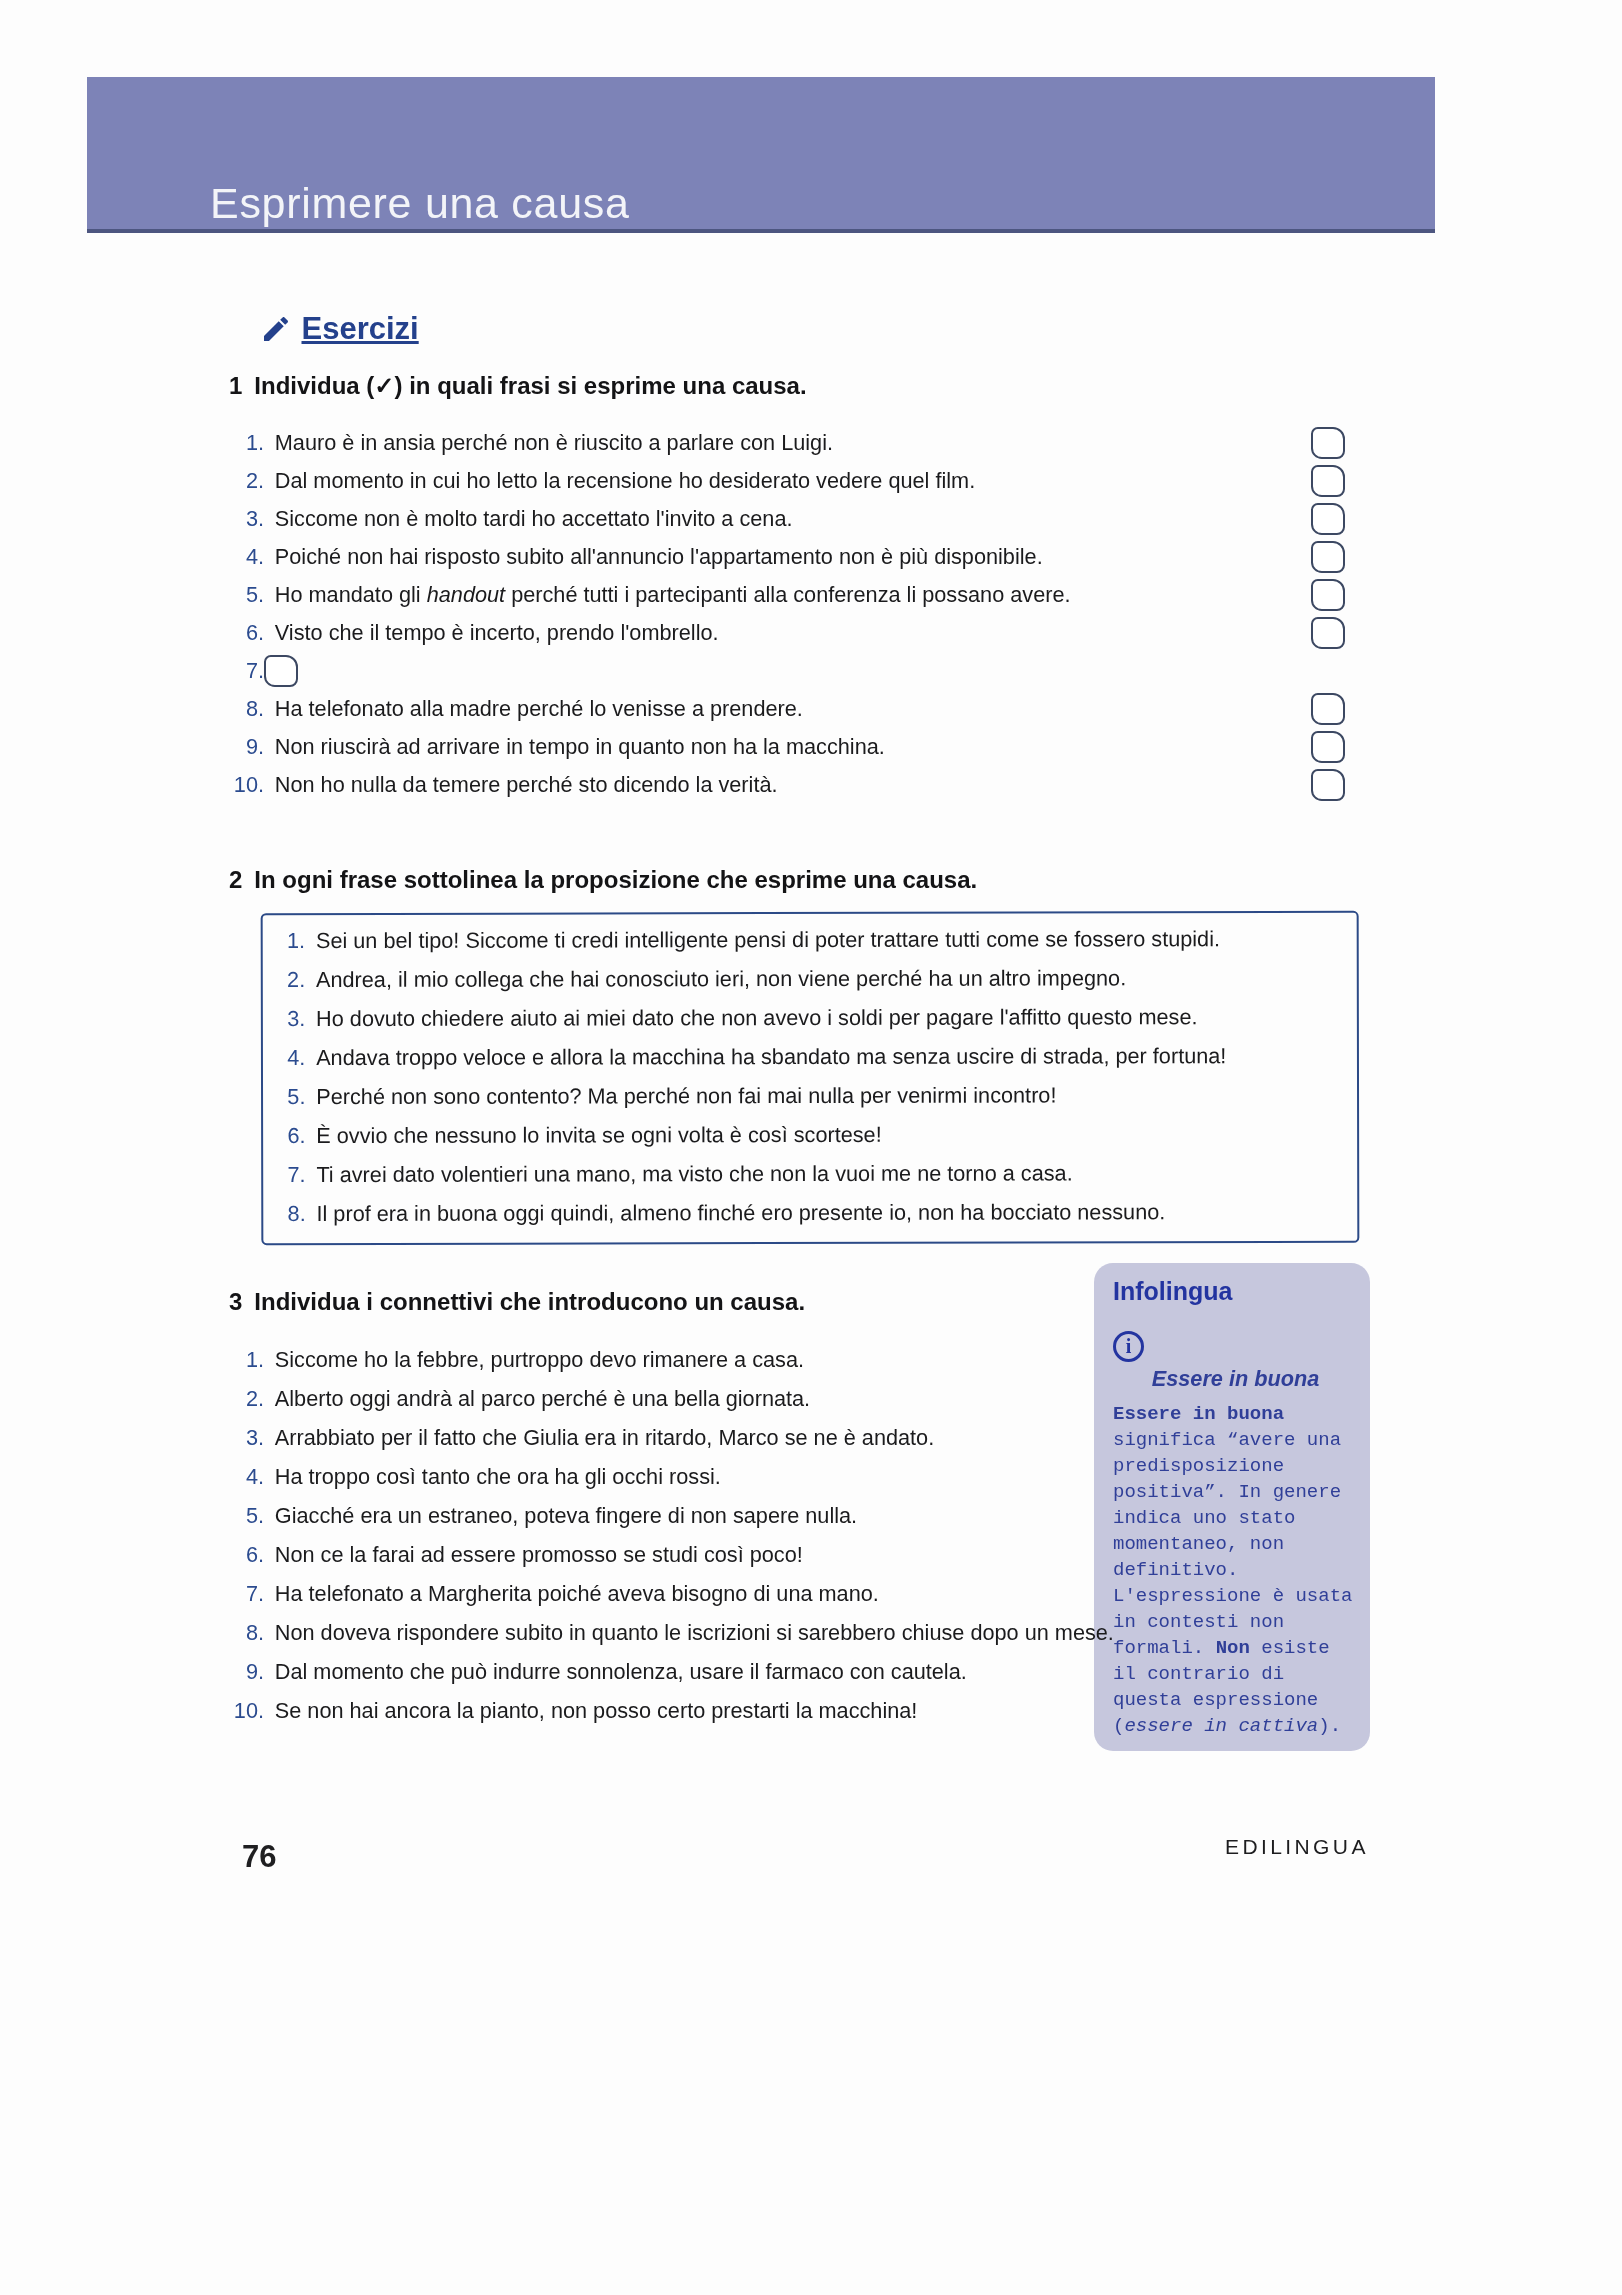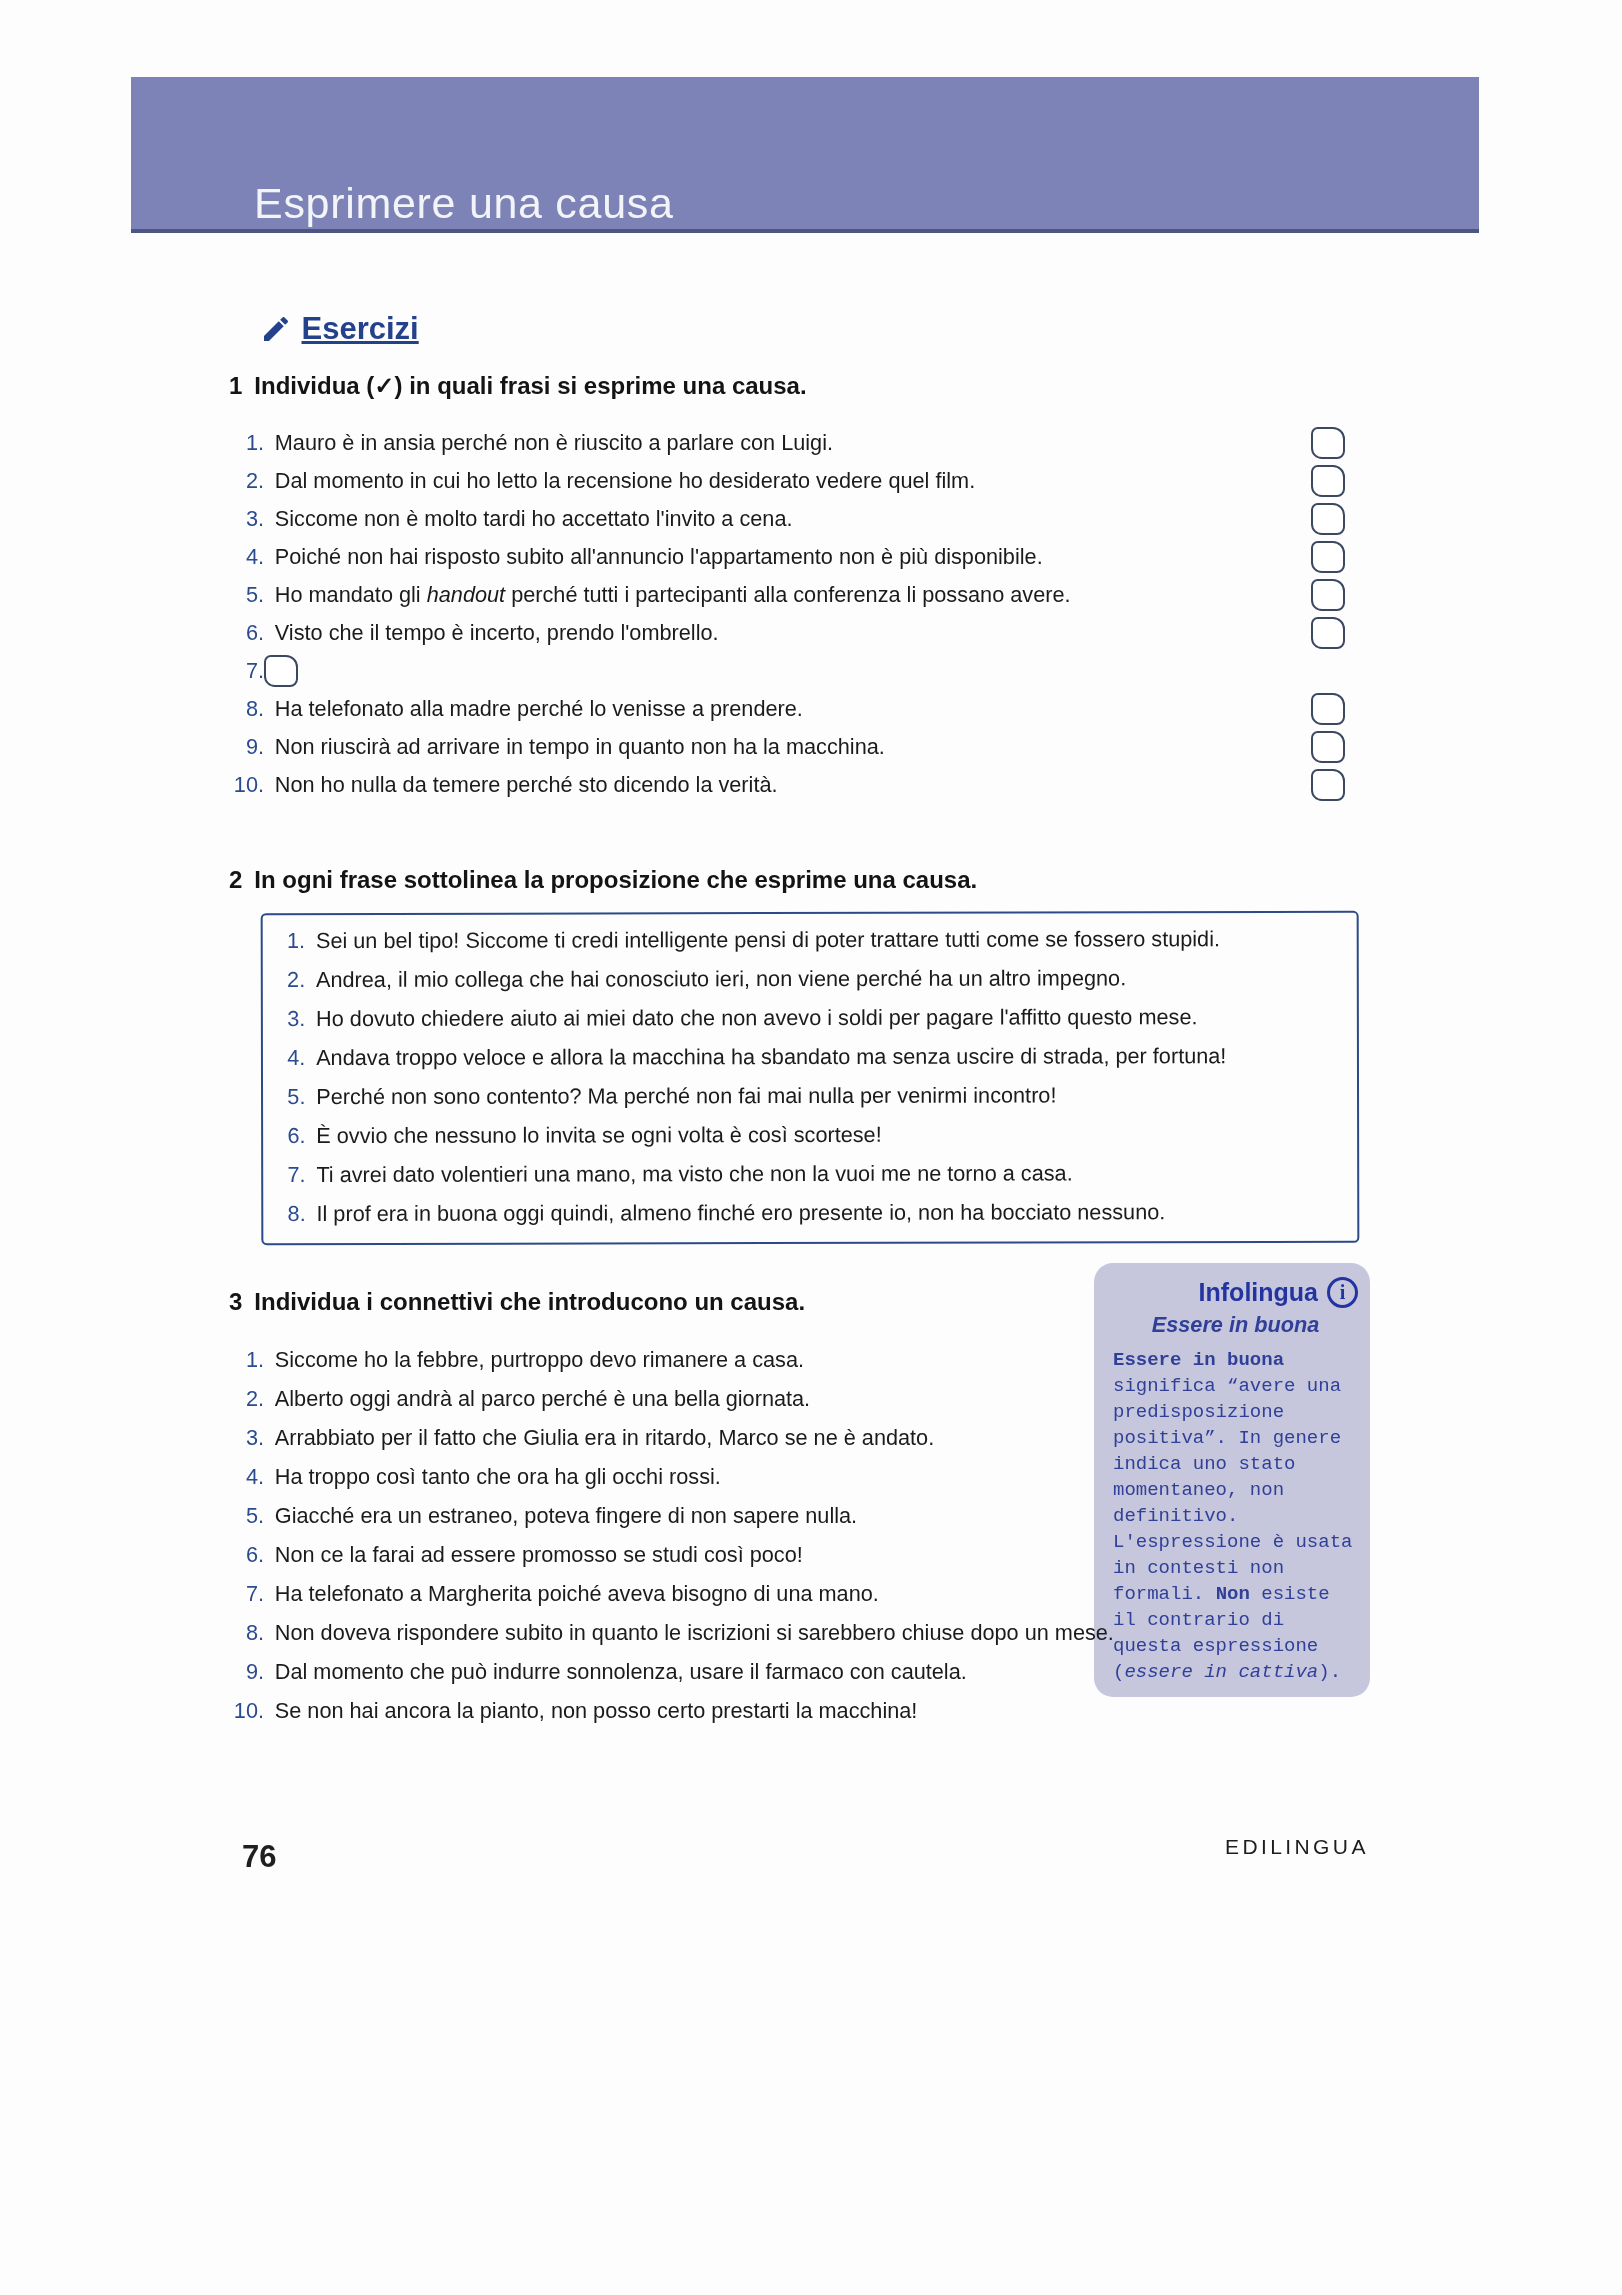--- a/index.html
+++ b/index.html
@@ -5,21 +5,20 @@
   html,body{margin:0;padding:0;background:#ffffff;}
   .page{
     position:relative;width:1622px;height:2295px;background:#fdfdfd;
     font-family:"Liberation Sans",sans-serif;color:#1b1b1d;overflow:hidden;
   }
   
   .band{
     position:absolute;left:87px;top:77px;width:1348px;height:152px;
     background:var(--band-bg,#7d83b7);
     border-bottom:4px solid var(--band-border,#4d5680);
-    margin-left:44px;
   }
   .band-title{
     position:absolute;left:123px;bottom:1.4px;
     font-size:43px;font-weight:400;color:#f3f4f8;letter-spacing:0.7px;
   }
   
   .esercizi{position:absolute;left:260px;top:311px;display:flex;align-items:center;gap:9.5px;}
   .pencil svg{width:32px;height:32px;display:block;}
   .esercizi-label{font-size:31px;font-weight:bold;color:var(--accent-blue,#24418c);text-decoration:underline;}
   
@@ -47,21 +46,21 @@
   }
   .box2 .li{height:39px;}
   #list3{left:227px;top:1340px;width:1056px;}
   #list3 .li{height:39px;}
   
   .info{
     position:absolute;left:1094px;top:1263px;width:276px;box-sizing:border-box;
     background:var(--info-bg,#c6c7dd);border-radius:19px;
     padding:13.5px 12px 12px 19px;color:var(--info-text,#303f98);
   }
-  .info-head{display:flex;justify-content:flex-end;align-items:center;gap:9px;}
+  .info-head{display:flex;justify-content:flex-end;align-items:flex-start;gap:25px;flex-direction:column;}
   .info-title{font-size:25px;font-weight:bold;color:#2334a0;}
   .info-icon{
     flex:none;width:31px;height:31px;box-sizing:border-box;
     border:3.4px solid #2334a0;border-radius:50%;
     display:flex;align-items:center;justify-content:center;
     font-family:"Liberation Serif",serif;font-weight:bold;font-size:20px;color:#2334a0;
   }
   .info-sub{text-align:center;font-size:21.7px;font-weight:bold;font-style:italic;margin-top:4px;}
   .info-body{margin-top:9.5px;font-size:19px;line-height:26px;font-family:Liberation Mono, monospace;}
   

